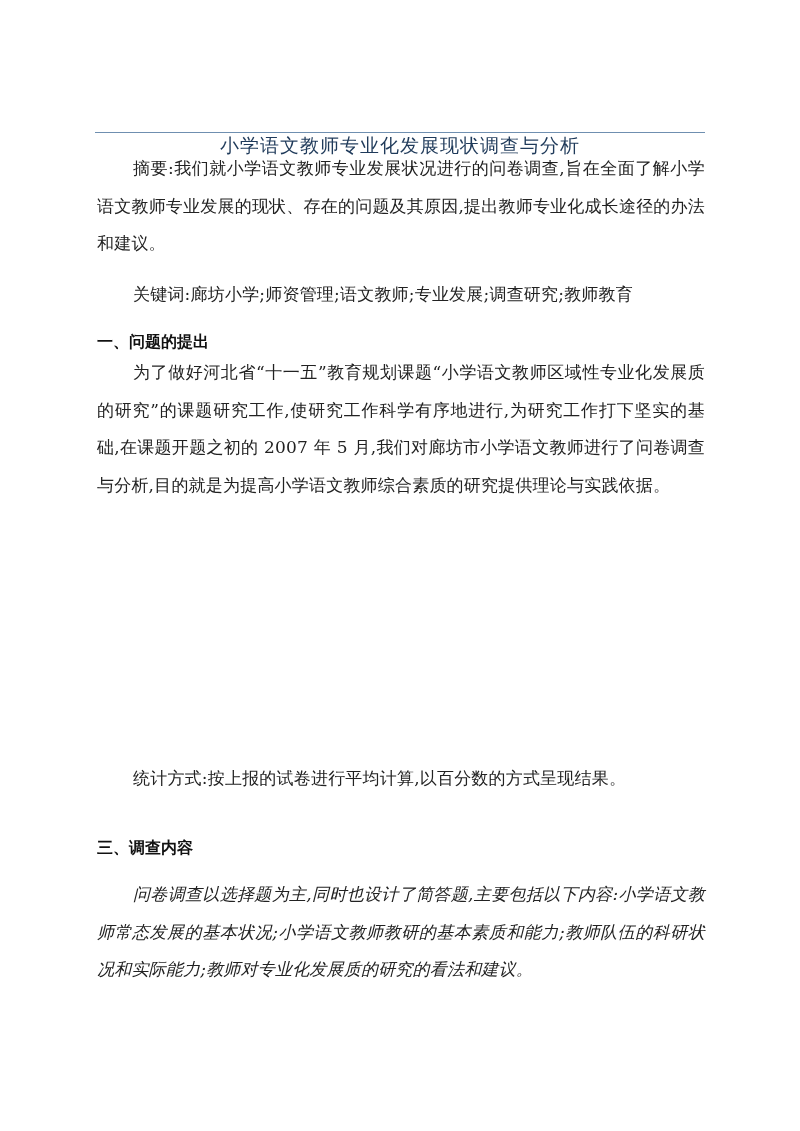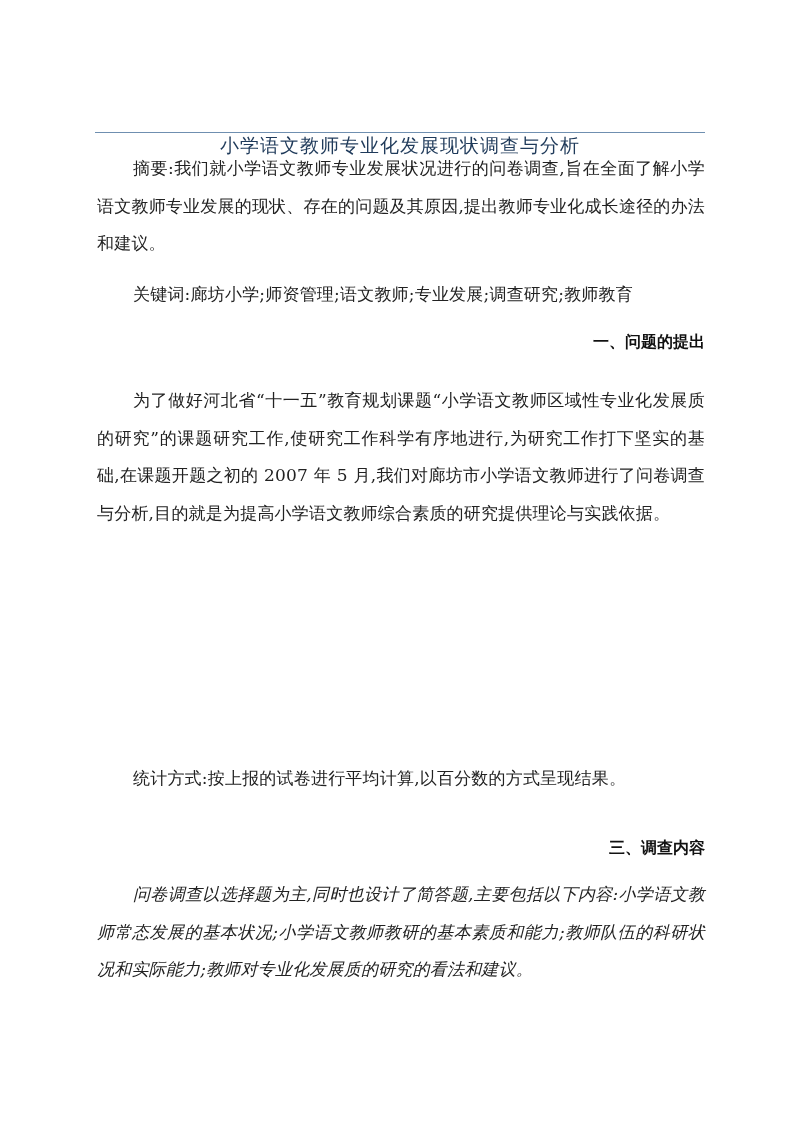--- a/index.html
+++ b/index.html
@@ -55,38 +55,37 @@
     }
     .heading {
       position: absolute;
       left: 97px;
       width: 608px;
       font-family: "DejaVu Sans", "Liberation Sans", sans-serif;
       font-weight: bold;
       font-size: 16px;
       line-height: 24px;
       color: #111111;
-      text-align: right;
     }
   </style>
 </head>
 <body>
 
 <div class="page">
 
   <div class="title">小学语文教师专业化发展现状调查与分析</div>
   <div class="title-rule"></div>
 
   <div class="para" style="top:276px;">关键词:廊坊小学;师资管理;语文教师;专业发展;调查研究;教师教育</div>
 
   <div class="para" style="top:150px;">摘要:我们就小学语文教师专业发展状况进行的问卷调查,旨在全面了解小学语文教师专业发展的现状、存在的问题及其原因,提出教师专业化成长途径的办法和建议。</div>
 
   <div class="heading" style="top:330px;">一、问题的提出</div>
 
-  <div class="para" style="top:382px;">为了做好河北省“十一五”教育规划课题“小学语文教师区域性专业化发展质的研究”的课题研究工作,使研究工作科学有序地进行,为研究工作打下坚实的基础,在课题开题之初的 2007 年 5 月,我们对廊坊市小学语文教师进行了问卷调查与分析,目的就是为提高小学语文教师综合素质的研究提供理论与实践依据。</div>
+  <div class="para" style="top:354px;">为了做好河北省“十一五”教育规划课题“小学语文教师区域性专业化发展质的研究”的课题研究工作,使研究工作科学有序地进行,为研究工作打下坚实的基础,在课题开题之初的 2007 年 5 月,我们对廊坊市小学语文教师进行了问卷调查与分析,目的就是为提高小学语文教师综合素质的研究提供理论与实践依据。</div>
 
 
 
   <div class="para" style="top:760px;">统计方式:按上报的试卷进行平均计算,以百分数的方式呈现结果。</div>
 
   <div class="heading" style="top:836px;">三、调查内容</div>
 
   <div class="para" style="top:876px;font-style:italic;">问卷调查以选择题为主,同时也设计了简答题,主要包括以下内容:小学语文教师常态发展的基本状况;小学语文教师教研的基本素质和能力;教师队伍的科研状况和实际能力;教师对专业化发展质的研究的看法和建议。</div>
 
 </div>

